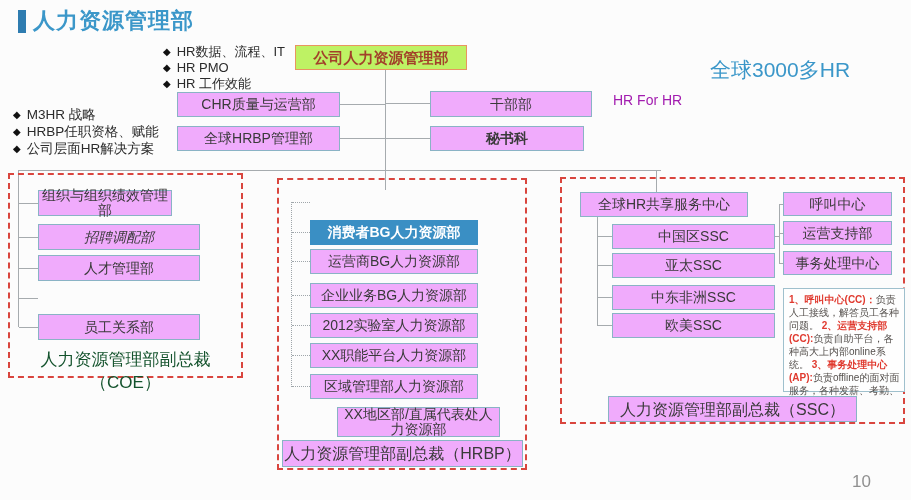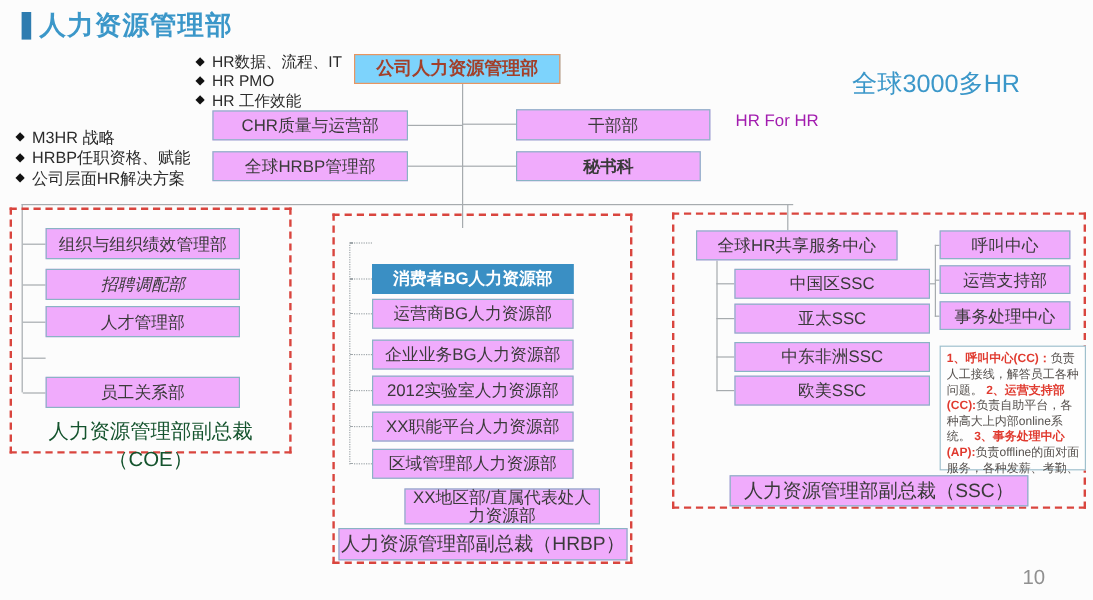--- a/index.html
+++ b/index.html
@@ -15,21 +15,21 @@
   
   .blist{font-size:13px;color:#2b2b2b;line-height:15px;}
   .blist .row{display:flex;align-items:flex-start;margin-bottom:1px;}
   .blist .dia{font-size:10px;margin-right:6px;line-height:15px;color:#111;}
   
   .obox{
     box-sizing:border-box;border:1px solid #8ab3c5;background:#f0abfc;
     display:flex;align-items:center;justify-content:center;text-align:center;
     font-size:14px;color:#3a3a3a;line-height:15px;
   }
-  .obox.root{background:#7dd3fc;border:1px solid #e89560;color:#a2402a;font-weight:bold;font-size:15px;}
+  .obox.root{background:#bef264;border:1px solid #e89560;color:#a2402a;font-weight:bold;font-size:15px;}
   .obox.hl{background:#3a8fc4;border-color:#3a8fc4;color:#ffffff;font-weight:bold;}
   .obox.vp-label{font-size:16px;}
   
   .dgroup{box-sizing:border-box;border:2px dashed #d9453e;background:transparent;}
   .group-label{font-size:17px;color:#14532d;text-align:center;}
   
   .ln{background:#a6abae;}
   .lnd-v{border-left:1px dotted #9fa6aa;}
   .lnd-h{border-top:1px dotted #9fa6aa;}
   
@@ -118,21 +118,21 @@
   <div class="abs lnd-h" style="left:292px;top:355px;width:18px;height:0;"></div>
   <div class="abs lnd-h" style="left:292px;top:386px;width:18px;height:0;"></div>
 
   <div class="abs obox root" style="left:295px;top:45px;width:172px;height:25px;">公司人力资源管理部</div>
   <div class="abs obox" style="left:177px;top:92px;width:163px;height:25px;">CHR质量与运营部</div>
   <div class="abs obox" style="left:177px;top:126px;width:163px;height:25px;">全球HRBP管理部</div>
   <div class="abs obox" style="left:430px;top:91px;width:162px;height:26px;">干部部</div>
   <div class="abs obox" style="left:430px;top:126px;width:154px;height:25px;font-weight:bold;">秘书科</div>
 
   <div class="abs dgroup" style="left:8px;top:173px;width:235px;height:205px;"></div>
-  <div class="abs obox" style="left:38px;top:190px;width:162px;height:26px;">组织与组织绩效管理部</div>
+  <div class="abs obox" style="left:38px;top:190px;width:134px;height:26px;">组织与组织绩效管理部</div>
   <div class="abs obox" style="left:38px;top:224px;width:162px;height:26px;font-style:italic;">招聘调配部</div>
   <div class="abs obox" style="left:38px;top:255px;width:162px;height:26px;">人才管理部</div>
   <div class="abs obox" style="left:38px;top:314px;width:162px;height:26px;">员工关系部</div>
   <div class="abs group-label" style="left:10px;top:348px;width:231px;">人力资源管理部副总裁（COE）</div>
 
   <div class="abs dgroup" style="left:277px;top:178px;width:250px;height:292px;"></div>
   <div class="abs obox hl" style="left:310px;top:220px;width:168px;height:25px;">消费者BG人力资源部</div>
   <div class="abs obox" style="left:310px;top:249px;width:168px;height:25px;">运营商BG人力资源部</div>
   <div class="abs obox" style="left:310px;top:283px;width:168px;height:25px;">企业业务BG人力资源部</div>
   <div class="abs obox" style="left:310px;top:313px;width:168px;height:25px;">2012实验室人力资源部</div>

